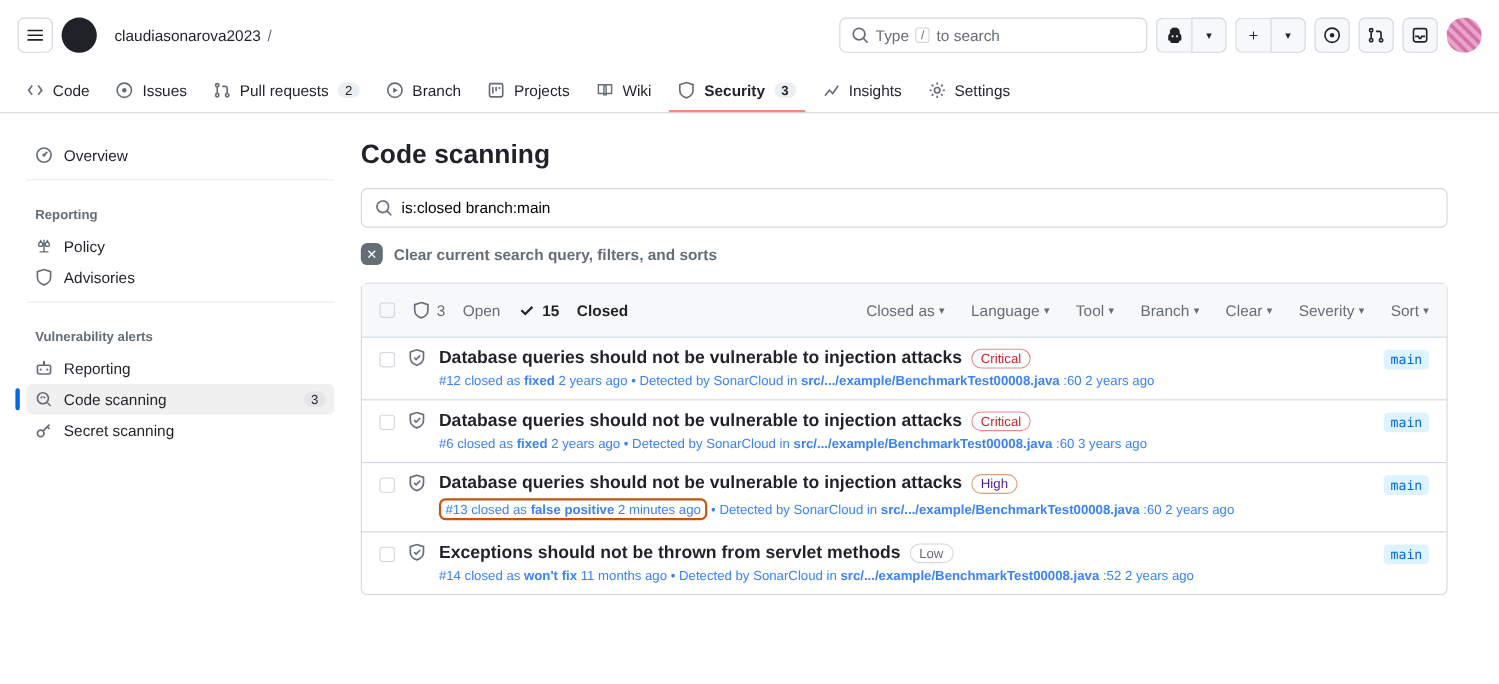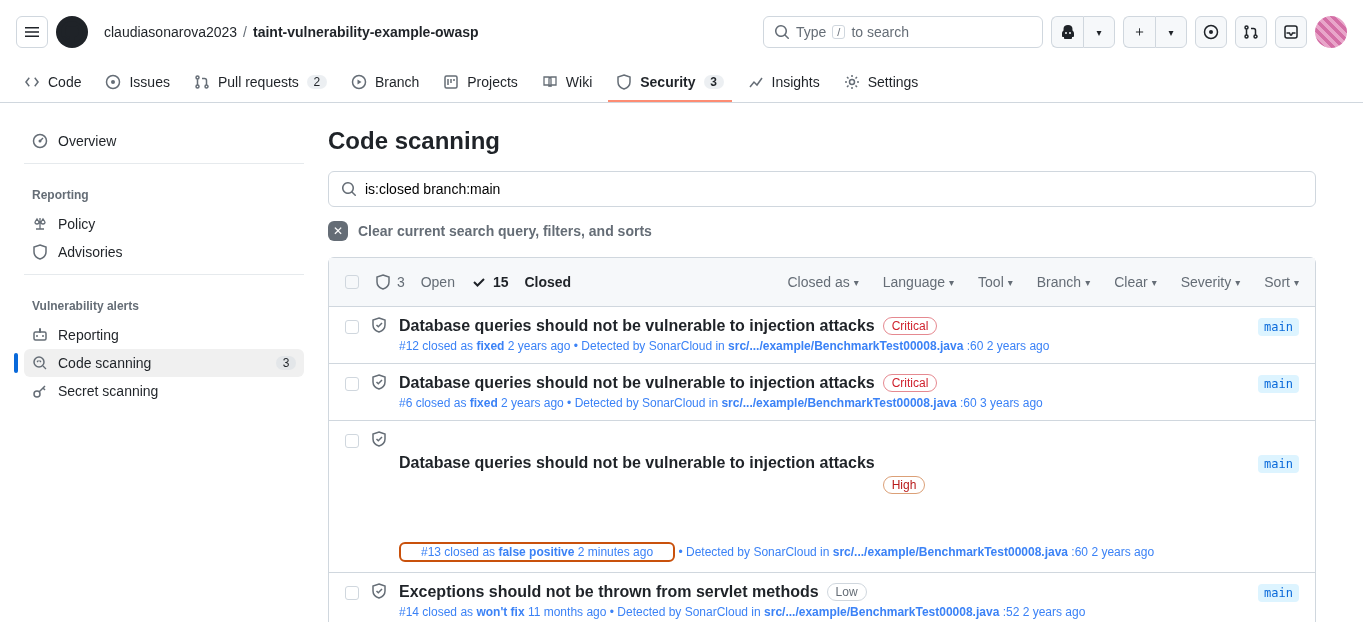--- a/index.html
+++ b/index.html
@@ -51,27 +51,27 @@
 .caret { font-size: 10px; }
 
 .row { display: flex; padding: 10px 16px; border-bottom: 1px solid #d0d7de; gap: 12px; }
 .row:last-child { border-bottom: none; }
 .row .chk { width: 14px; height: 14px; border: 1px solid #d0d7de; border-radius: 3px; flex-shrink: 0; margin-top: 3px; }
 .row-body { flex: 1; min-width: 0; }
 .row-title-line { display: flex; align-items: center; gap: 8px; flex-wrap: wrap; }
 .row-title { font-weight: 600; font-size: 16px; color: #1f2328; }
 .sev-badge { border: 1px solid; border-radius: 999px; padding: 1px 8px; font-size: 12px; }
 .sev-critical { color: #cf222e; border-color: #cf222e88; }
-.sev-high { color: #b91c1c; border-color: #bc4c0088; margin-top: 45px; }
+.sev-high { color: #4c1d95; border-color: #bc4c0088; }
 .sev-low { color: #656d76; border-color: #d0d7de; }
 .row-meta { font-size: 12px; color: #3b82f6; margin-top: 4px; }
 .row-meta .bold { font-weight: 600; }
 .row-right { margin-left: auto; }
 .branch-tag { background: #ddf4ff; color: #0969da; font-family: ui-monospace, monospace; font-size: 12px; padding: 2px 6px; border-radius: 4px; text-align: center; }
-.highlight-box { border: 2px solid #c9510c; border-radius: 6px; padding: 1px 20px; display: inline-block; margin-top: 44px; }
+.highlight-box { border: 2px solid #c9510c; border-radius: 6px; padding: 1px 4px; display: inline-block; }
 
 .ico { width: 16px; height: 16px; display: inline-flex; align-items: center; justify-content: center; color: #656d76; flex-shrink: 0; }
 svg { fill: currentColor; }
 </style>
 </head>
 <body>
 
 <div class="header">
   <div class="hamburger">
     <svg width="16" height="16" viewBox="0 0 16 16">
@@ -79,21 +79,20 @@
       </svg>
   </div>
   <div class="gh-logo">
     <svg width="22" height="22" viewBox="0 0 16 16" fill="#fff">
         <path d="M8 0C3.58 0 0 3.58 0 8c0 3.54 2.29 6.53 5.47 7.59.4.07.55-.17.55-.38 0-.19-.01-.82-.01-1.49-2.01.37-2.53-.49-2.69-.94-.09-.23-.48-.94-.82-1.13-.28-.15-.68-.52-.01-.53.63-.01 1.08.58 1.23.82.72 1.21 1.87.87 2.33.66.07-.52.28-.87.51-1.07-1.78-.2-3.64-.89-3.64-3.95 0-.87.31-1.59.82-2.15-.08-.2-.36-1.02.08-2.12 0 0 .67-.21 2.2.82.64-.18 1.32-.27 2-.27.68 0 1.36.09 2 .27 1.53-1.04 2.2-.82 2.2-.82.44 1.1.16 1.92.08 2.12.51.56.82 1.27.82 2.15 0 3.07-1.87 3.75-3.65 3.95.29.25.54.73.54 1.48 0 1.07-.01 1.93-.01 2.2 0 .21.15.46.55.38A8.013 8.013 0 0016 8c0-4.42-3.58-8-8-8z"></path>
       </svg>
   </div>
   <div class="breadcrumb">
     <a class="breadcrumb-owner">claudiasonarova2023</a>
     <span class="breadcrumb-sep">/</span>
-    <a class="breadcrumb-repo">taint-vulnerability-example-owasp</a>
   </div>
   <div class="header-right">
     <div class="search-box">
       <span class="ico">
           <svg width="16" height="16" viewBox="0 0 16 16">
             <path d="M10.68 11.74a6 6 0 1 1 1.06-1.06l3.04 3.04a.75.75 0 1 1-1.06 1.06l-3.04-3.04zM11.5 7a4.5 4.5 0 1 0-9 0 4.5 4.5 0 0 0 9 0z"></path>
           </svg>
         </span>
       <span>Type</span>
       <span class="kbd">/</span>

